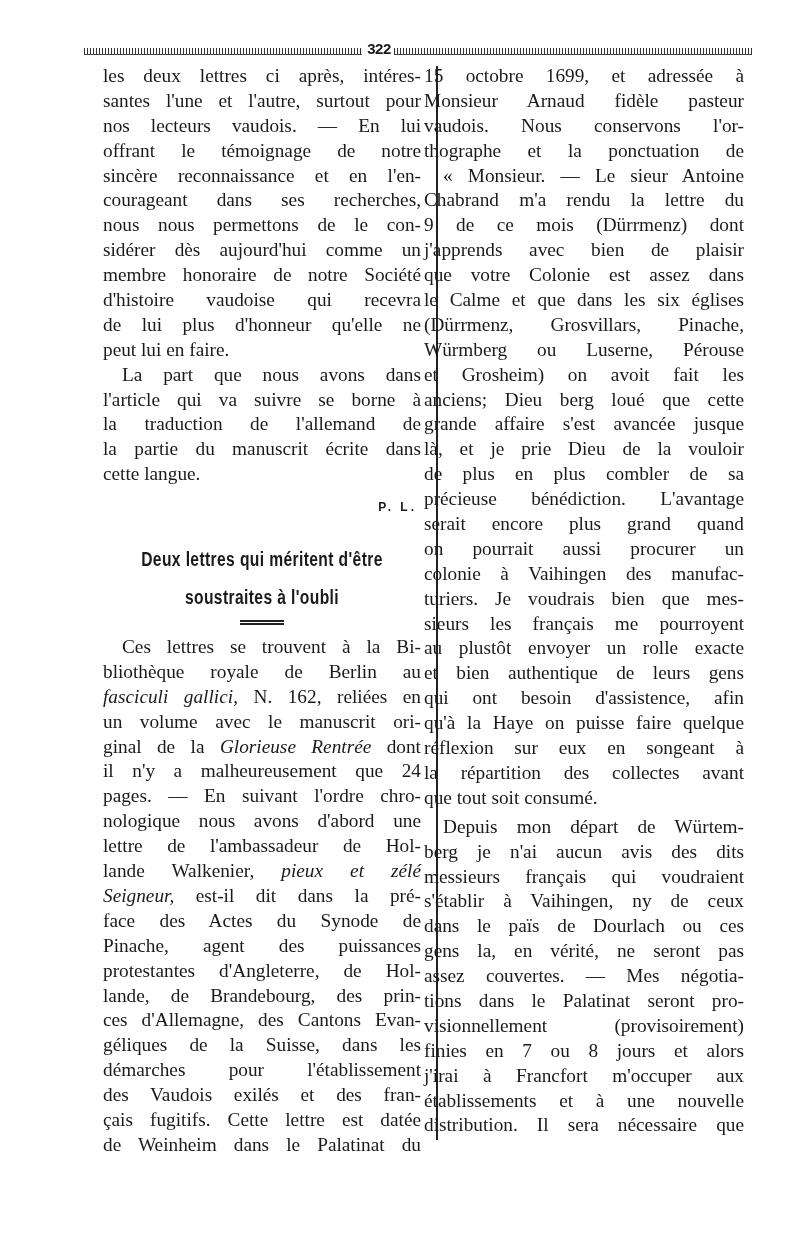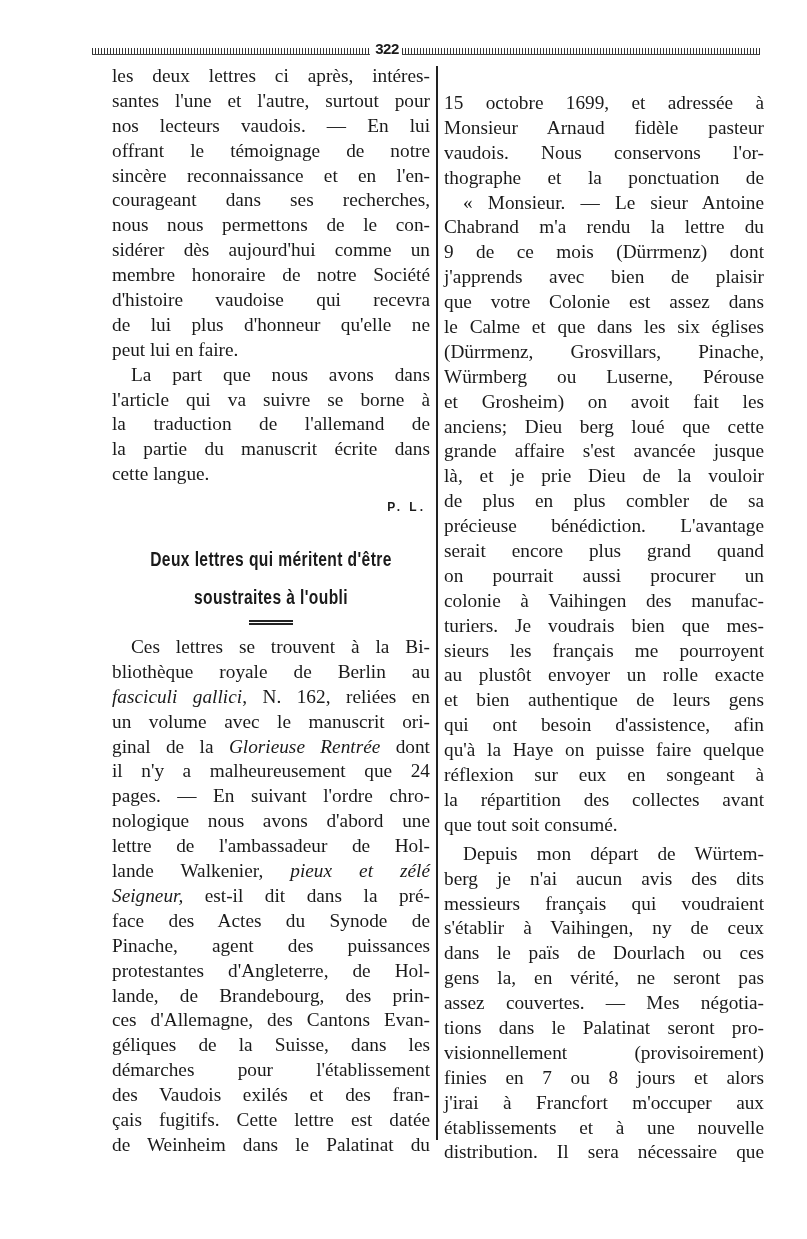--- a/index.html
+++ b/index.html
@@ -10,21 +10,21 @@
     body {
       width: 807px;
       height: 1239px;
       position: relative;
       overflow: hidden;
       font-family: "Liberation Serif", "DejaVu Serif", serif;
       color: #1a1a1a;
     }
     .page-header {
       position: absolute;
-      left: 92px;
+      left: 84px;
       top: 40px;
       width: 668px;
       height: 20px;
     }
     .rule-wave {
       position: absolute;
       top: 8px;
       height: 6px;
       background-image: repeating-linear-gradient(90deg, #333 0px, #333 1px, transparent 1px, transparent 3px);
       border-bottom: 1px solid #444;
@@ -43,27 +43,26 @@
       letter-spacing: -0.5px;
       line-height: 18px;
     }
     .column {
       position: absolute;
       top: 64px;
       font-size: 19.3px;
       line-height: 24.9px;
     }
     .col-left {
-      left: 112px;
+      left: 103px;
       width: 318px;
     }
     .col-right {
-      left: 444px;
+      left: 424px;
       width: 320px;
-      margin-top: 27px;
     }
     .col-divider {
       position: absolute;
       left: 436px;
       top: 66px;
       width: 2px;
       height: 1074px;
       background: #222;
     }
     .line {

